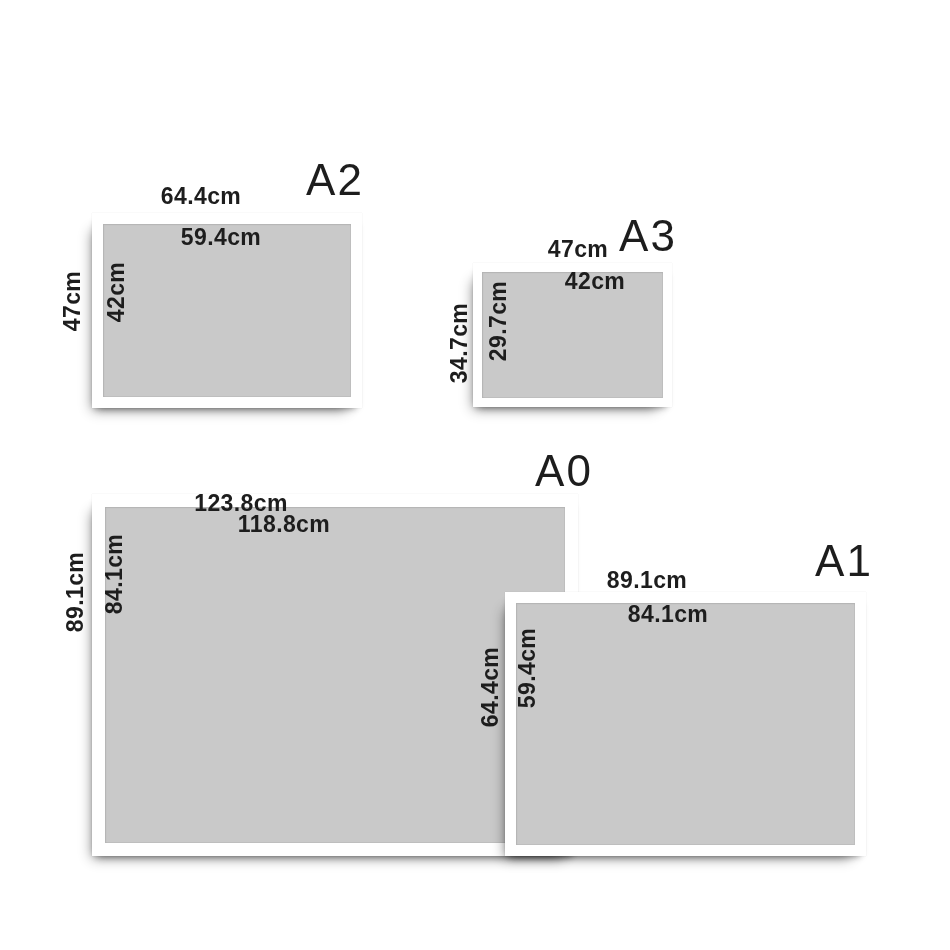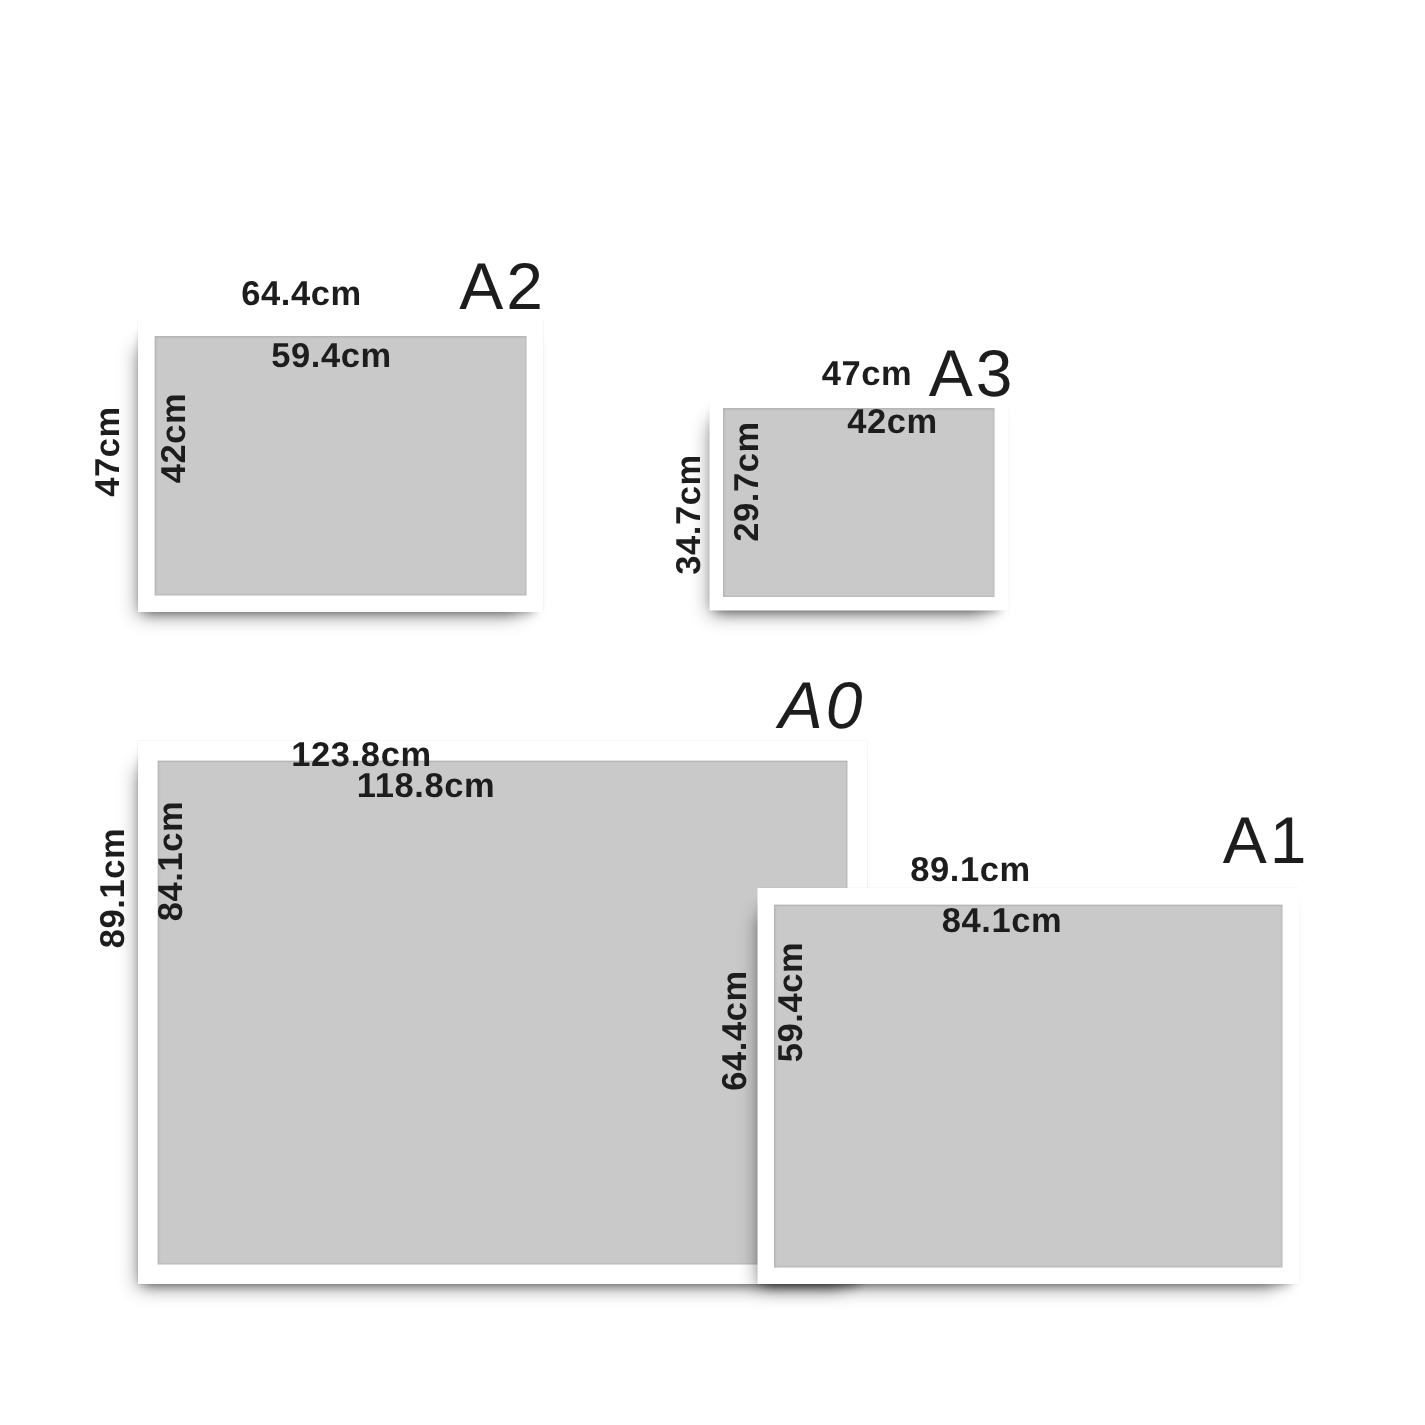--- a/index.html
+++ b/index.html
@@ -35,39 +35,39 @@
   #frame-a0{left:92px;top:494px;width:486px;height:362px;z-index:1;}
   #frame-a0 .paper{inset:13px;}
   #frame-a1{left:505px;top:592px;width:361px;height:264px;z-index:3;}
   #frame-a1 .paper{inset:11px;}
 </style>
 </head>
 <body>
 
 <div id="canvas">
 
-  <div class="size-label" style="left:335px;top:180px;margin-top:12px;">A2</div>
+  <div class="size-label" style="left:335px;top:180px;">A2</div>
   <div class="dim" style="left:201px;top:196px;">64.4cm</div>
   <div class="frame" id="frame-a2">
     <div class="paper"></div>
   </div>
   <div class="dim" style="left:221px;top:237px;">59.4cm</div>
   <div class="dim v" style="left:72px;top:301px;">47cm</div>
   <div class="dim v" style="left:116px;top:292px;">42cm</div>
 
-  <div class="size-label" style="left:648px;top:250px;">A3</div>
+  <div class="size-label" style="left:648px;top:236px;">A3</div>
   <div class="dim" style="left:578px;top:249px;">47cm</div>
   <div class="frame" id="frame-a3">
     <div class="paper"></div>
   </div>
   <div class="dim" style="left:595px;top:281px;">42cm</div>
   <div class="dim v" style="left:459px;top:343px;">34.7cm</div>
   <div class="dim v" style="left:498px;top:321px;">29.7cm</div>
 
-  <div class="size-label" style="left:548px;top:471px;font-style:italic;">A0</div>
+  <div class="size-label" style="left:564px;top:471px;">A0</div>
   <div class="dim" style="left:241px;top:503px;">123.8cm</div>
   <div class="frame" id="frame-a0">
     <div class="paper"></div>
   </div>
   <div class="dim" style="left:284px;top:524px;">118.8cm</div>
   <div class="dim v" style="left:75px;top:592px;">89.1cm</div>
   <div class="dim v" style="left:114px;top:574px;">84.1cm</div>
 
   <div class="size-label" style="left:844px;top:561px;text-align:right;">A1</div>
   <div class="dim" style="left:647px;top:580px;">89.1cm</div>

